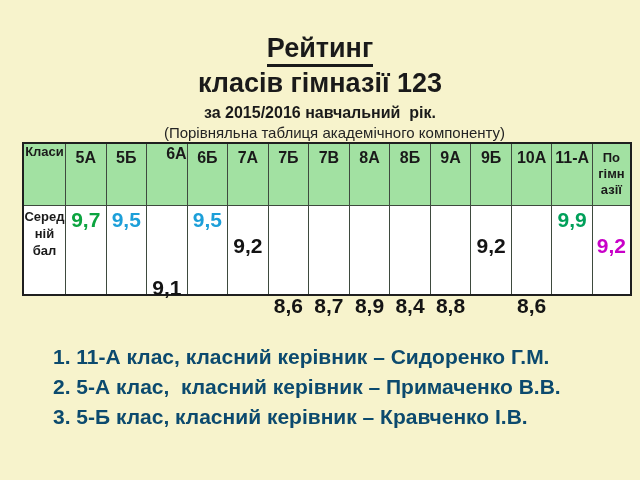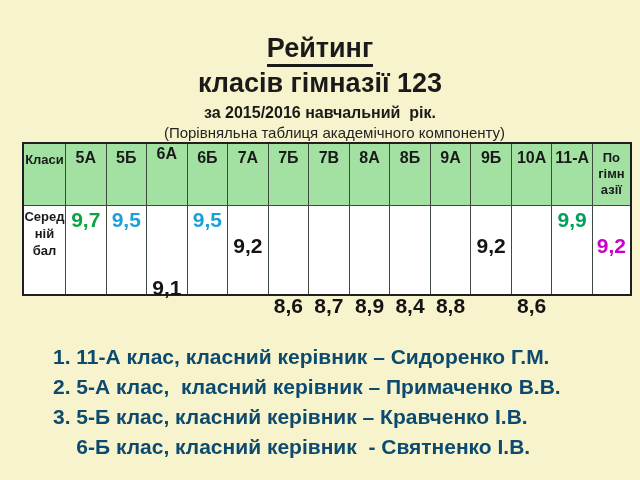--- a/index.html
+++ b/index.html
@@ -17,22 +17,22 @@
   .rtable { position:absolute; left:22px; top:142px; width:610px; border:2px solid #1f1f1f; box-sizing:border-box; }
   .trow { display:flex; }
   .thead { height:62px; background:#a2e1a2; }
   .tbody { height:88px; background:#ffffff; }
   .cell { flex:1 1 0; min-width:0; box-sizing:border-box; border-right:1px solid #3e4a3e; }
   .cell:last-child { border-right:none; }
   .first { flex:0 0 42px; }
   .last { flex:0 0 37px; }
   .thead .cell { border-bottom:1px solid #3e4a3e; text-align:center; font-weight:bold; font-size:16px; padding-top:5px; }
   .hcell.small { font-size:13px; line-height:16px; white-space:pre-line; padding-top:6px; }
-  .hcell.first { font-size:13px; padding-top:8px; }
-  .hcell.raised { padding-top:1px; }
+  .hcell.first { font-size:13px; padding-top:0; }
+  .hcell.raised { padding-top:1px;text-align:right; }
   .dcell { position:relative; }
   .rowlabel { font-size:13px; font-weight:bold; line-height:17px; white-space:pre-line; text-align:center; padding-top:2px; }
   .val { position:absolute; left:0; right:0; text-align:center; font-weight:bold; font-size:21px; line-height:24px; }
 
   .ranking-list { position:absolute; left:53px; top:342px; font-size:21px; font-weight:bold; line-height:30px; white-space:pre; color:#0c4a6e; }
 </style>
 </head>
 <body>
 
 <div class="slide">
@@ -108,15 +108,15 @@
         </div>
         <div class="cell dcell">
           <span class="val" style="color: rgb(0, 160, 90); top: 2px;">9,9</span>
         </div>
         <div class="cell dcell last">
           <span class="val" style="color: rgb(200, 0, 200); top: 28px;">9,2</span>
         </div>
       </div>
   </div>
 
-  <div class="ranking-list" id="rankingList"><div class="rank-line">1. 11-А клас, класний керівник – Сидоренко Г.М.</div><div class="rank-line">2. 5-А клас,  класний керівник – Примаченко В.В.</div><div class="rank-line">3. 5-Б клас, класний керівник – Кравченко І.В.</div><div class="rank-line">    6-Б клас, класний керівник  - Святненко І.В.</div></div>
+  <div class="ranking-list" id="rankingList"><div class="rank-line">1. 11-А клас, класний керівник – Сидоренко Г.М.</div><div class="rank-line">2. 5-А клас,  класний керівник – Примаченко В.В.</div><div class="rank-line">3. 5-Б клас, класний керівник – Кравченко І.В.</div></div>
 
 </div>
 
 </body></html>

